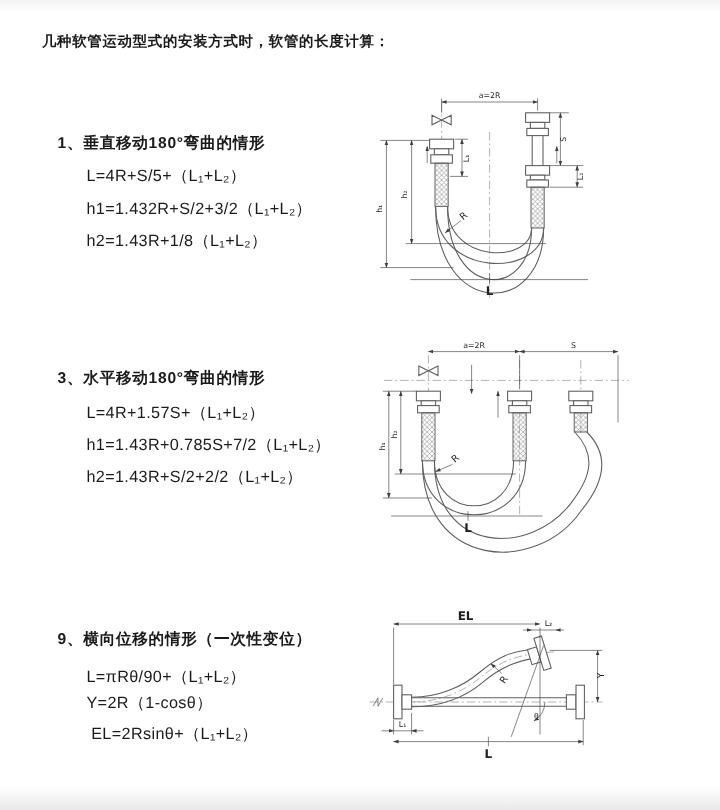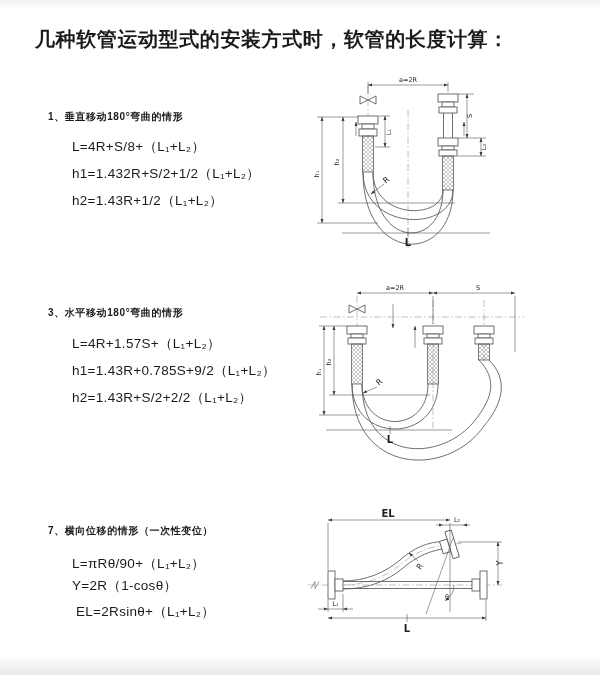--- a/index.html
+++ b/index.html
@@ -2,51 +2,51 @@
 <html><head>
 <meta charset="utf-8">
 <style>
   html,body{margin:0;padding:0}
   body{
     width:600px;height:675px;position:relative;overflow:hidden;
     background:linear-gradient(#f3f3f3 0,#ffffff 10px,#ffffff 655px,#e9e9e9 675px);
     font-family:"Liberation Sans","DejaVu Sans",sans-serif;color:#1b1b1b;
   }
   .abs{position:absolute}
-  .title{font-size:20px;font-weight:700;letter-spacing:.6px}
-  .sec-heading{font-size:10px;font-weight:700;letter-spacing:.6px}
+  .title{font-size:12px;font-weight:700;letter-spacing:.6px}
+  .sec-heading{font-size:13px;font-weight:700;letter-spacing:.6px}
   .formula{font-size:13.5px;font-weight:500;letter-spacing:.3px;white-space:nowrap}
   svg{overflow:visible}
   svg .o{stroke:#5f5f5f;stroke-width:.9;fill:none}
   svg .f{stroke:#5f5f5f;stroke-width:.9;fill:#fff}
   svg .b{stroke:#5f5f5f;stroke-width:.8;fill:url(#hx)}
   svg .d{stroke:#474747;stroke-width:.55;fill:none}
   svg .c{stroke:#8b8b8b;stroke-width:.55;fill:none;stroke-dasharray:7 2.5 1.5 2.5}
   svg .v{stroke:#5f5f5f;stroke-width:.9;fill:#fdfdfd}
   svg text{fill:#1f1f1f;font-family:"DejaVu Sans",sans-serif}
   .t6{font-size:6.5px}
   .t8{font-size:8px}
   .t9{font-size:10px;font-weight:bold}
 </style>
 </head>
 <body>
 
 <div class="abs title" style="left:35px;top:26px">几种软管运动型式的安装方式时，软管的长度计算：</div>
 
 <div class="abs sec-heading" style="left:48px;top:110px">1、垂直移动180°弯曲的情形</div>
-<div class="abs formula" style="left:72px;top:138px">L=4R+S/8+（L₁+L₂）</div>
-<div class="abs formula" style="left:72px;top:165px">h1=1.432R+S/2+1/2（L₁+L₂）</div>
-<div class="abs formula" style="left:72px;top:192px">h2=1.43R+1/2（L₁+L₂）</div>
+<div class="abs formula" style="left:72px;top:138px">L=4R+S/5+（L₁+L₂）</div>
+<div class="abs formula" style="left:72px;top:165px">h1=1.432R+S/2+3/2（L₁+L₂）</div>
+<div class="abs formula" style="left:72px;top:192px">h2=1.43R+1/8（L₁+L₂）</div>
 
 <div class="abs sec-heading" style="left:48px;top:306px">3、水平移动180°弯曲的情形</div>
 <div class="abs formula" style="left:72px;top:335px">L=4R+1.57S+（L₁+L₂）</div>
-<div class="abs formula" style="left:72px;top:362px">h1=1.43R+0.785S+9/2（L₁+L₂）</div>
+<div class="abs formula" style="left:72px;top:362px">h1=1.43R+0.785S+7/2（L₁+L₂）</div>
 <div class="abs formula" style="left:72px;top:389px">h2=1.43R+S/2+2/2（L₁+L₂）</div>
 
-<div class="abs sec-heading" style="left:48px;top:524px">7、横向位移的情形（一次性变位）</div>
+<div class="abs sec-heading" style="left:48px;top:524px">9、横向位移的情形（一次性变位）</div>
 <div class="abs formula" style="left:72px;top:555px">L=πRθ/90+（L₁+L₂）</div>
 <div class="abs formula" style="left:72px;top:577px">Y=2R（1-cosθ）</div>
 <div class="abs formula" style="left:76px;top:603px">EL=2Rsinθ+（L₁+L₂）</div>
 
 <svg class="abs" style="left:312px;top:70px" width="260" height="185" viewBox="0 0 260 185">
   <defs>
     <marker id="ar" viewBox="0 0 8 8" refX="7.5" refY="4" markerWidth="8" markerHeight="8" orient="auto-start-reverse">
       <path d="M0,1.2 L8,4 L0,6.8 z" fill="#3d3d3d"></path>
     </marker>
     <pattern id="hx" width="4" height="4" patternUnits="userSpaceOnUse">

